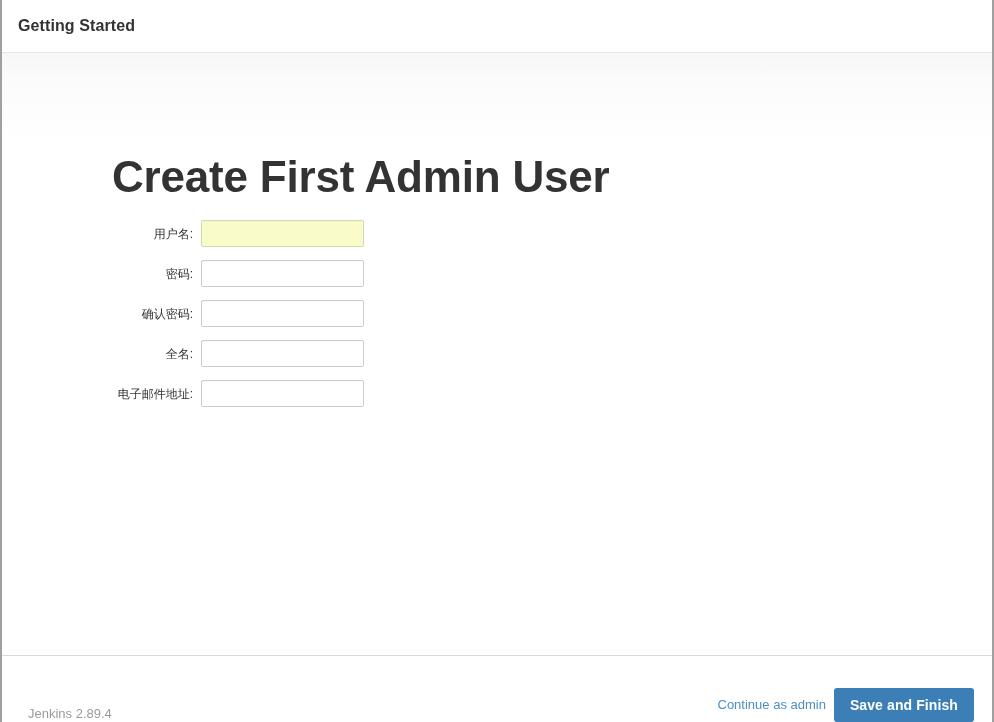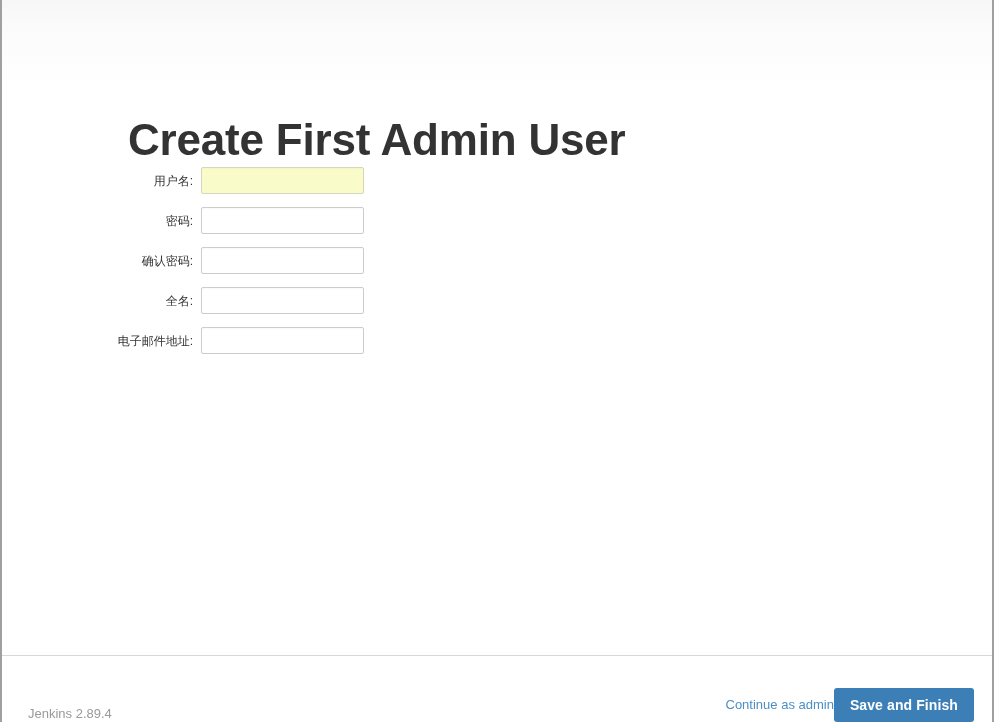--- a/index.html
+++ b/index.html
@@ -55,21 +55,21 @@
   }
 
   .setup-panel {
     position: absolute;
     left: 0;
     top: 0;
     width: 100%;
   }
 
   .main-title {
-    margin: 16px;
+    margin: 0;
     padding: 0;
     position: absolute;
     left: 110px;
     top: 96px;
     font-size: 44px;
     font-weight: bold;
     color: #333333;
     letter-spacing: -0.2px;
     line-height: 56px;
     white-space: nowrap;
@@ -158,27 +158,31 @@
     border: none;
     border-radius: 3px;
     background: #3c7fb7;
     color: #ffffff;
     font-family: "Liberation Sans", "DejaVu Sans", sans-serif;
     font-size: 14px;
     font-weight: bold;
     cursor: pointer;
     white-space: nowrap;
     letter-spacing: 0.1px;
+    margin-left: 8px;
   }
 </style>
 </head>
 <body>
 
 <div class="app-window">
 
+  <div class="page-header">
+    <div class="page-header-title">Getting Started</div>
+  </div>
 
   <div class="content-area">
     <div class="setup-panel">
 
       <h1 class="main-title">Create First Admin User</h1>
 
       <form class="signup-form">
 
       <div class="form-row">
             <label class="form-label">用户名:</label>

